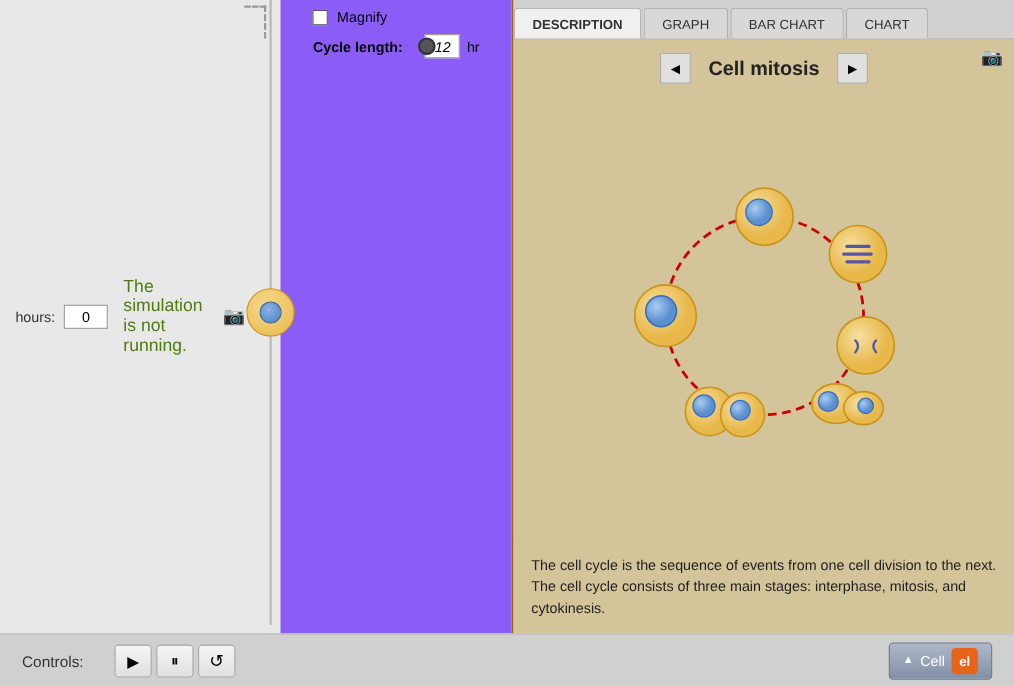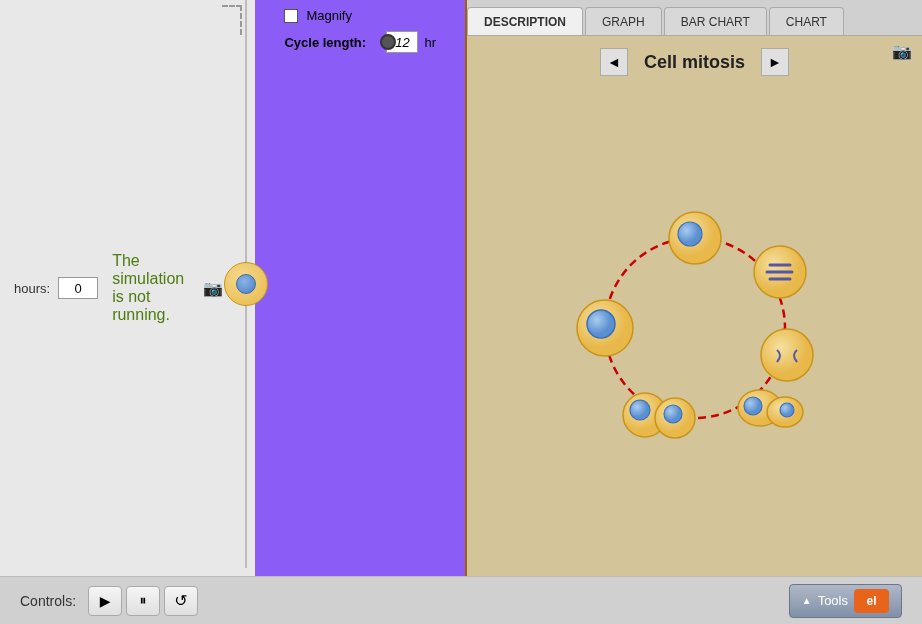--- a/index.html
+++ b/index.html
@@ -273,21 +273,21 @@
       height: 48px;
       background: #d0d0d0;
       border-top: 1px solid #bbb;
       display: flex;
       align-items: center;
       padding: 0 20px;
     }
     .controls-label {
       font-size: 14px;
       color: #333;
-      margin-right: 12px;
+      margin-right: 28px;
     }
     .control-btn {
       width: 34px;
       height: 30px;
       border: 1px solid #aaa;
       background: linear-gradient(to bottom, #f5f5f5, #e0e0e0);
       border-radius: 4px;
       display: flex;
       align-items: center;
       justify-content: center;
@@ -306,21 +306,21 @@
       align-items: center;
       gap: 6px;
       cursor: pointer;
       color: #fff;
       font-size: 13px;
     }
     .tools-triangle {
       font-size: 10px;
     }
     .el-logo {
-      width: 35px;
+      width: 24px;
       height: 24px;
       background: #e8641a;
       border-radius: 4px;
       display: flex;
       align-items: center;
       justify-content: center;
       color: white;
       font-weight: bold;
       font-size: 12px;
     }
@@ -426,33 +426,34 @@
               <stop offset="100%" stop-color="#e8b84b"></stop>
             </radialGradient>
             <radialGradient id="nucGrad" cx="35%" cy="35%">
               <stop offset="0%" stop-color="#aaccf0"></stop>
               <stop offset="100%" stop-color="#5a8fd0"></stop>
             </radialGradient>
           </defs>
         </svg>
       </div>
 
+      <div class="description-text">The cell cycle is the sequence of events from one cell division to the next. The cell cycle consists of three main stages: interphase, mitosis, and cytokinesis.</div>
     </div>
   </div>
 </div>
 
 <div class="bottom-bar">
   <span class="controls-label">Controls:</span>
   <div class="control-btn">
     <span>▶</span>
   </div>
   <div class="control-btn">
     <span>⏸</span>
   </div>
   <div class="control-btn">
     <span style="font-size:16px;">↺</span>
   </div>
   <div class="tools-btn">
     <span class="tools-triangle">▲</span>
-    <span>Tools</span>
+    <span>Cell</span>
     <div class="el-logo">el</div>
   </div>
 </div>
 
 </body></html>

